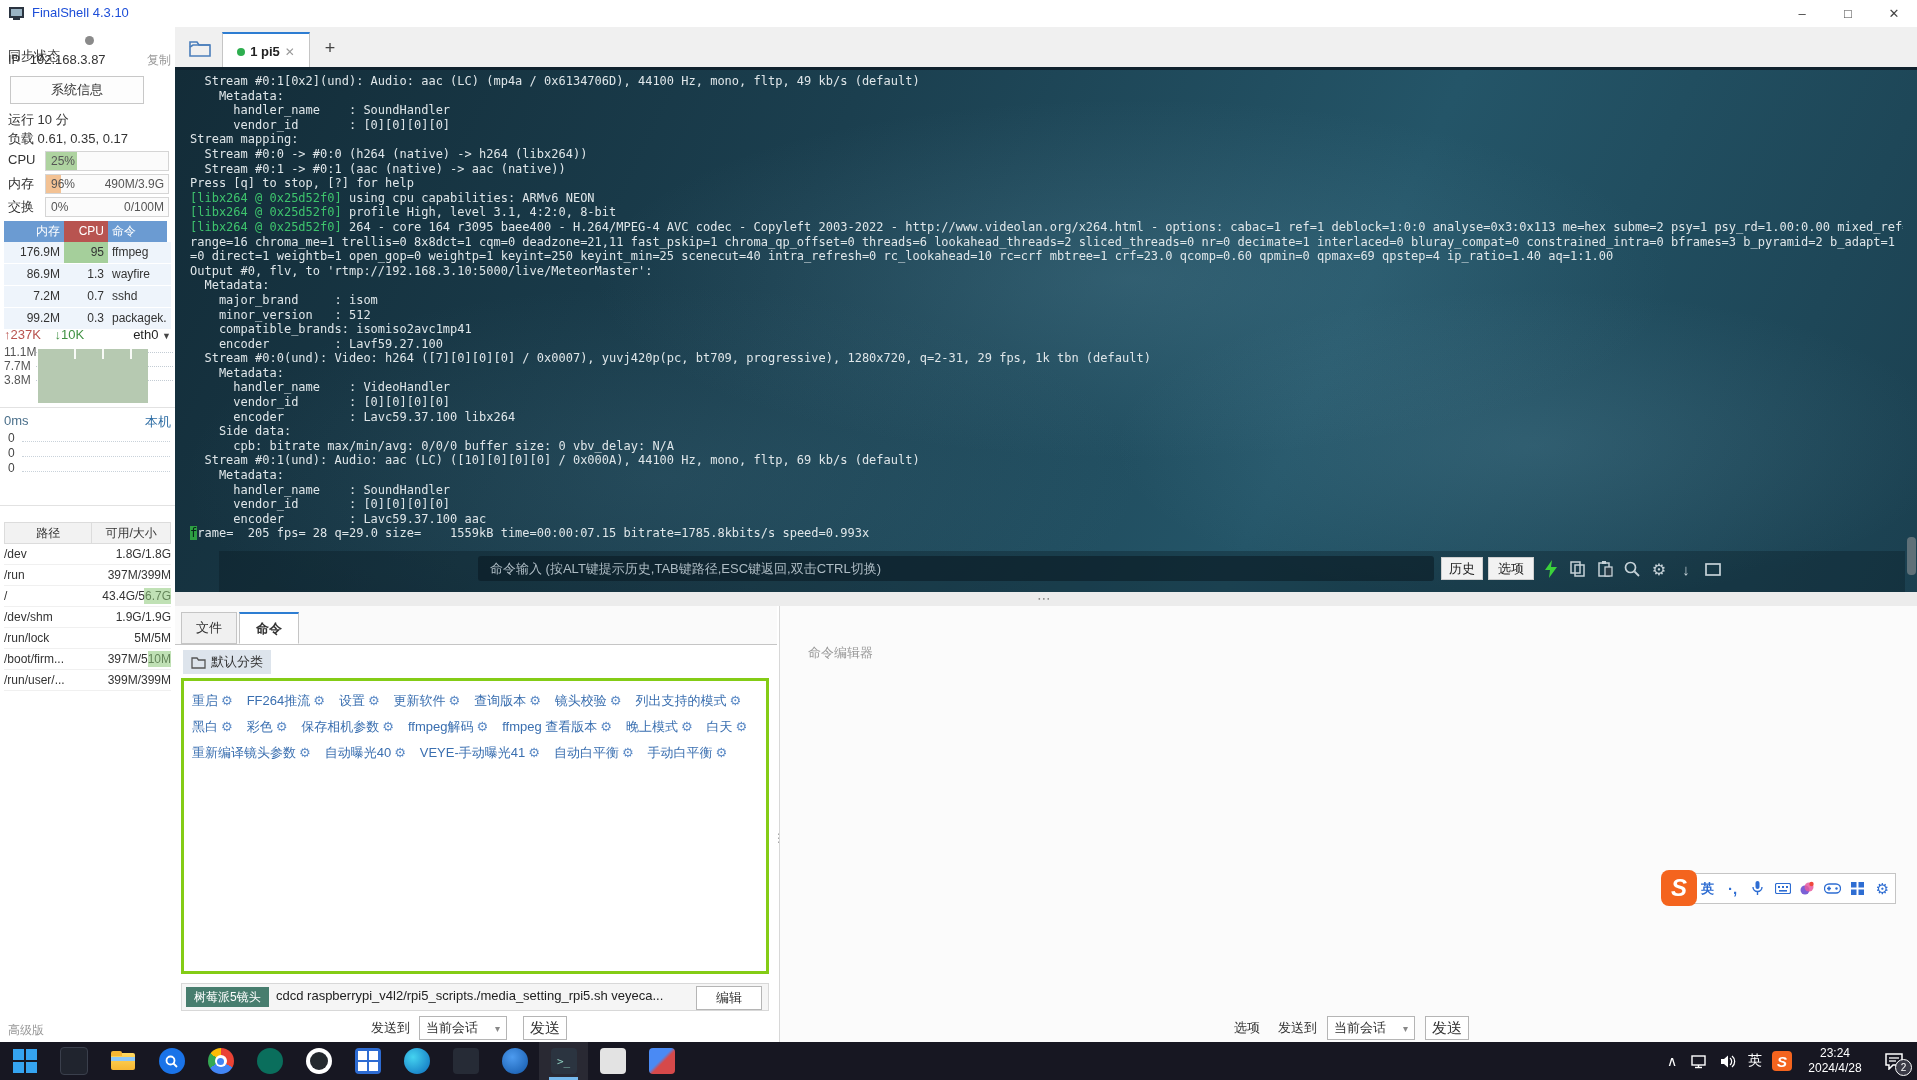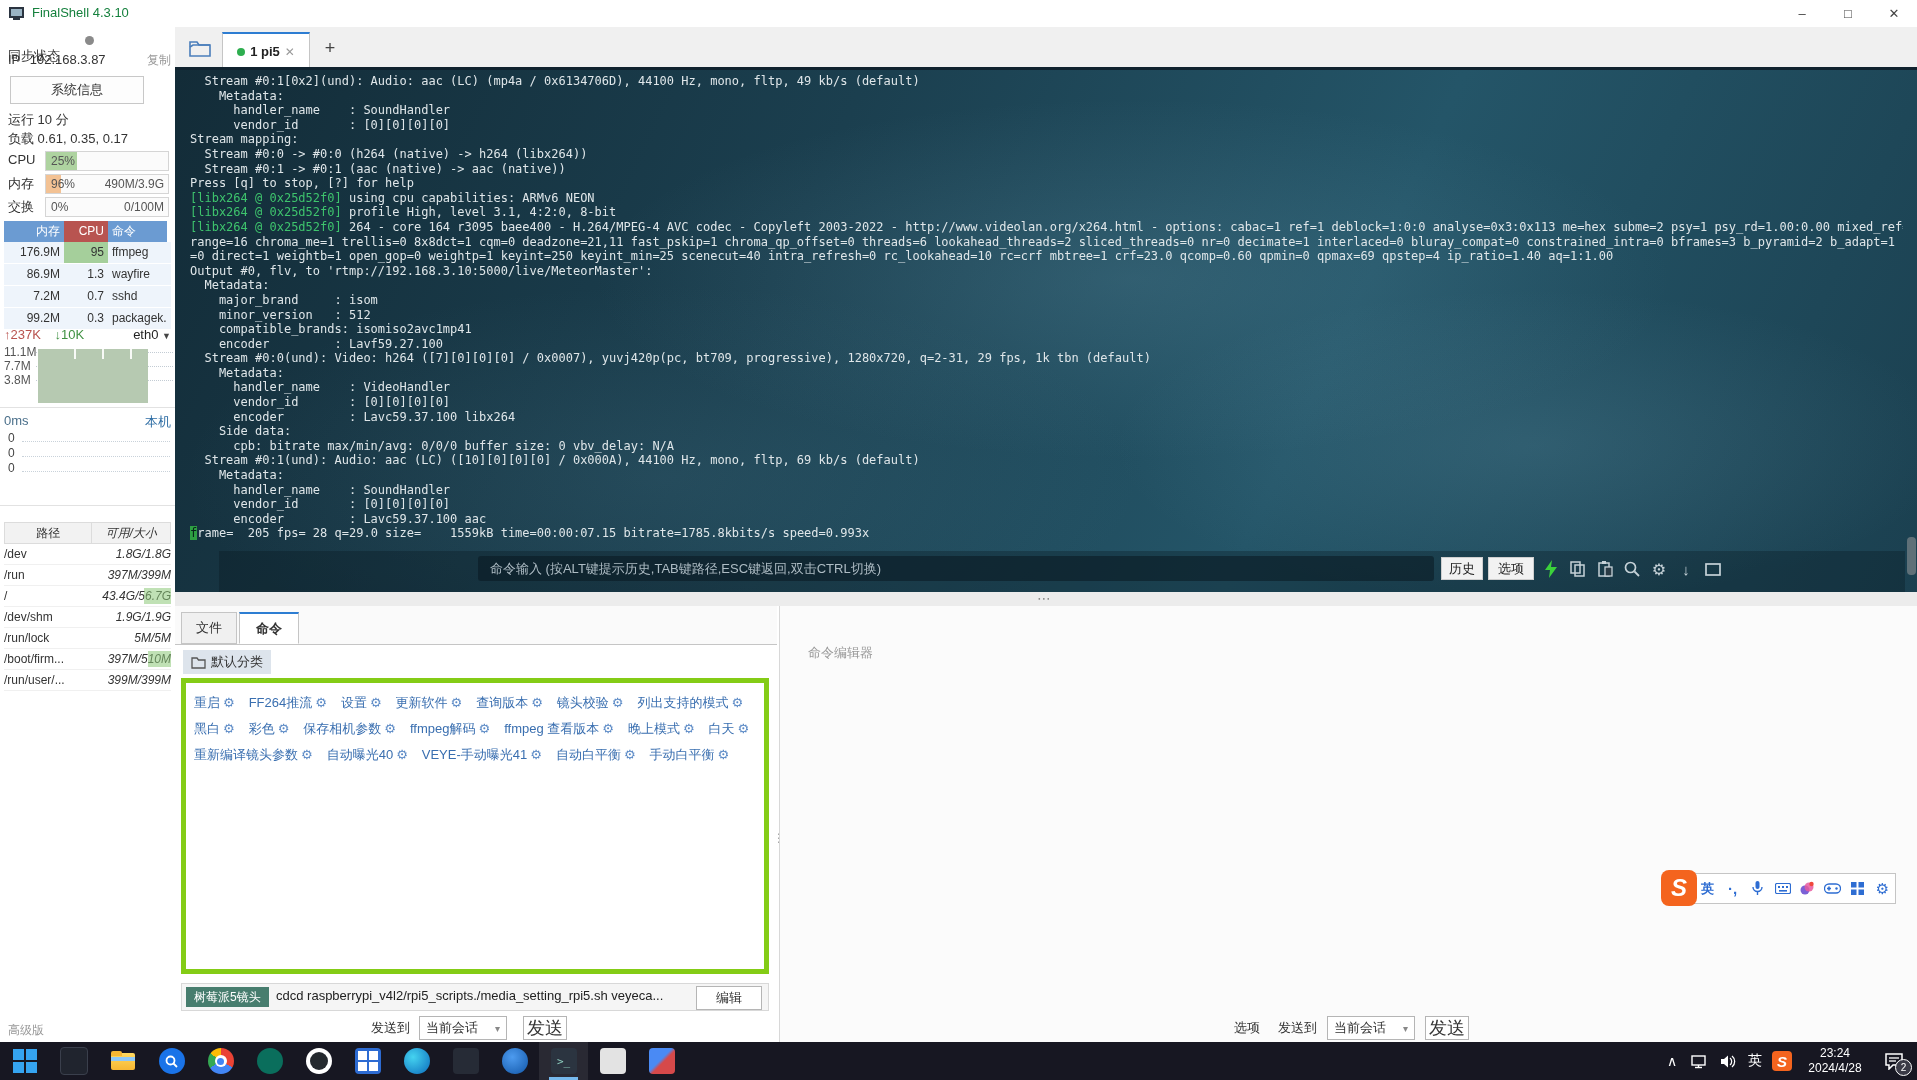--- a/index.html
+++ b/index.html
@@ -21,21 +21,21 @@
   .prow{display:flex;height:21px;line-height:21px;}
   .prow .c1{width:60px;text-align:right;padding-right:4px;box-sizing:border-box;}
   .prow .c2{width:44px;text-align:right;padding-right:4px;box-sizing:border-box;}
   .prow .c3{width:59px;padding-left:4px;box-sizing:border-box;overflow:hidden;white-space:nowrap;}
   .phead .c1,.phead .c3{background:#6b9bd2;color:#fff;}
   .phead .c2{background:#b85450;color:#fff;}
   .pbody{background:#eef4fb;border-bottom:1px solid #fff;}
   .dtable{position:absolute;left:4px;width:167px;font-size:12px;}
   .drow{display:flex;height:20px;line-height:20px;border-bottom:1px solid #f0f0f0;position:relative;}
   .drow .c1{width:88px;overflow:hidden;white-space:nowrap;}
-  .drow .c2{width:79px;text-align:right;position:relative;font-style:italic;}
+  .drow .c2{width:79px;text-align:right;position:relative;}
   .dhead{background:#f2f2f2;border:1px solid #dcdcdc;color:#333;}
   .dhead .c1{text-align:center;border-right:1px solid #dcdcdc;}
   .dhead .c2{text-align:center;}
   .dbar{position:absolute;right:0;top:2px;bottom:2px;background:rgba(140,200,120,0.55);}
   .dotline{border-bottom:1px dotted #c9d2da;}
   
   #tabrow{position:absolute;left:175px;top:27px;right:0;height:40px;background:#f0f0f0;border-bottom:1px solid #cfcfcf;}
   #session-tab{position:absolute;left:47px;top:5px;width:86px;height:35px;background:#fff;border:1px solid #c5c5c5;border-top:2px solid #2d7dd2;border-bottom:none;
                display:flex;align-items:center;justify-content:center;gap:5px;font-size:13px;font-weight:bold;color:#222;}
   
@@ -59,36 +59,36 @@
   
   #hsplit{position:absolute;left:175px;top:592px;right:0;height:14px;background:#ececec;border-bottom:1px solid #d8d8d8;}
   
   #bottompanel{position:absolute;left:175px;top:606px;right:0;height:525px;background:#fff;}
   #bp-left{position:absolute;left:0;top:0;width:602px;height:436px;}
   #bp-tabbar{position:absolute;left:0;top:0;width:602px;height:38px;border-bottom:1px solid #c5c5c5;background:#fafafa;}
   .bp-tab{position:absolute;top:6px;height:32px;display:flex;align-items:center;justify-content:center;font-size:13px;color:#333;
           border:1px solid #c5c5c5;background:#f0f0f0;box-sizing:border-box;}
   .bp-tab.active{background:#fff;border-top:2px solid #2d7dd2;border-bottom:1px solid #fff;font-weight:bold;}
   #category-tag{position:absolute;left:8px;top:44px;height:24px;padding:0 8px;background:#dde4ec;display:flex;align-items:center;gap:5px;font-size:13px;color:#333;}
-  #cmdbox{position:absolute;left:6px;top:72px;width:588px;height:296px;border:5px solid #84cc16;background:#fff;box-sizing:border-box;
+  #cmdbox{position:absolute;left:6px;top:72px;width:588px;height:296px;border:3px solid #84cc16;background:#fff;box-sizing:border-box;
           padding:7px 8px;font-size:13px;overflow:hidden;}
   .cmdrow{height:26px;line-height:26px;white-space:nowrap;}
   .cmditem{color:#3a6fb0;margin-right:14px;cursor:pointer;}
   .cmditem.sel{background:#e3e3e3;padding:3px 5px;}
   .gear{color:#5b8ac6;font-size:13px;margin-left:3px;}
   #previewbar{position:absolute;left:6px;top:377px;width:588px;height:28px;background:#f5f5f5;border:1px solid #d8d8d8;box-sizing:border-box;}
   #preview-badge{position:absolute;left:4px;top:3px;height:20px;line-height:20px;padding:0 8px;background:#477d6e;color:#fff;font-size:12px;}
   #preview-cmd{position:absolute;left:94px;top:4px;right:84px;font-size:13px;color:#222;white-space:nowrap;overflow:hidden;}
   #preview-edit{position:absolute;right:6px;top:2px;width:64px;height:22px;background:#fff;border:1px solid #b5b5b5;font-size:13px;
                 display:flex;align-items:center;justify-content:center;}
   .sendrow-label{position:absolute;font-size:13px;color:#333;height:24px;line-height:24px;}
   .dropdown{position:absolute;height:24px;background:#fff;border:1px solid #b5b5b5;font-size:13px;box-sizing:border-box;
             display:flex;align-items:center;justify-content:space-between;padding:0 6px;color:#333;}
   .dd-arrow{color:#888;font-size:10px;margin-left:6px;}
-  .send-btn{position:absolute;height:24px;background:#fff;border:1px solid #b5b5b5;font-size:18px;box-sizing:border-box;
+  .send-btn{position:absolute;height:24px;background:#fff;border:1px solid #b5b5b5;font-size:15px;box-sizing:border-box;
             display:flex;align-items:center;justify-content:center;}
   #bp-right{position:absolute;left:604px;top:0;right:0;height:436px;background:#fbfbfb;border-left:1px solid #d8d8d8;}
   #vsplit-dots{position:absolute;left:598px;top:230px;width:8px;color:#9a9a9a;font-size:12px;letter-spacing:0;line-height:5px;}
   
   #ime{position:absolute;left:1694px;top:873px;width:200px;height:29px;background:#fff;border:1px solid #c5c5c5;display:flex;align-items:center;}
   #ime-logo{position:absolute;left:-34px;top:-4px;width:36px;height:36px;background:#f4641e;border-radius:8px;color:#fff;
             display:flex;align-items:center;justify-content:center;font-weight:bold;font-size:24px;font-style:italic;}
   .ime-ic{flex:1;display:flex;align-items:center;justify-content:center;color:#2e6dd2;font-size:13px;font-weight:bold;}
   
   #taskbar{position:absolute;left:0;top:1042px;width:1917px;height:38px;background:#171722;}
@@ -106,21 +106,21 @@
 <body>
 
 <div id="app">
 
   <div id="titlebar">
     <svg class="abs" style="left:8px;top:5px" width="17" height="17" viewBox="0 0 17 17">
         <rect x="1" y="2" width="15" height="11" fill="#2b3440"></rect>
         <rect x="3" y="4" width="11" height="7" fill="#9ab4c4"></rect>
         <rect x="5" y="13" width="7" height="2" fill="#2b3440"></rect>
       </svg>
-    <div class="abs" style="left:32px;top:5px;font-size:13px;color:#15803d;">FinalShell 4.3.10</div>
+    <div class="abs" style="left:32px;top:5px;font-size:13px;color:#1d4ed8;">FinalShell 4.3.10</div>
     <div class="win-btn" style="right:92px;">–</div>
     <div class="win-btn" style="right:46px;">□</div>
     <div class="win-btn" style="right:0;">✕</div>
   </div>
 
   <div id="sidebar">
     <div class="abs" style="left:8px;top:20px;">同步状态</div>
     <div class="abs" style="left:85px;top:9px;width:9px;height:9px;border-radius:50%;background:#8a8a8a;"></div>
     <div class="abs" style="left:8px;top:25px;color:#333;">
       <span>IP</span>

